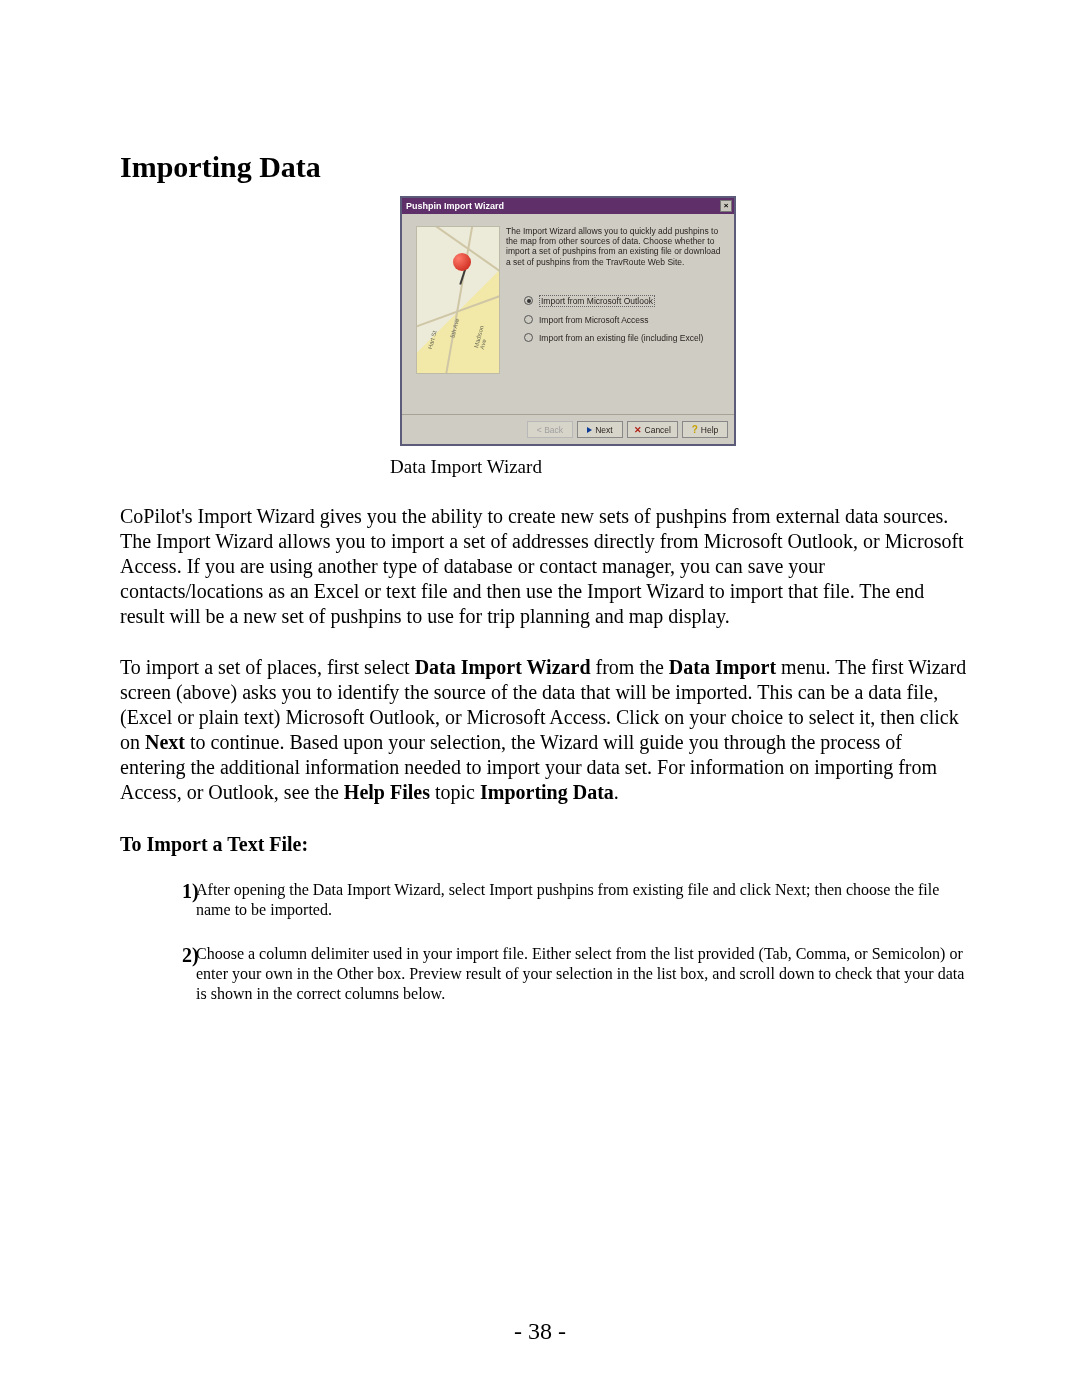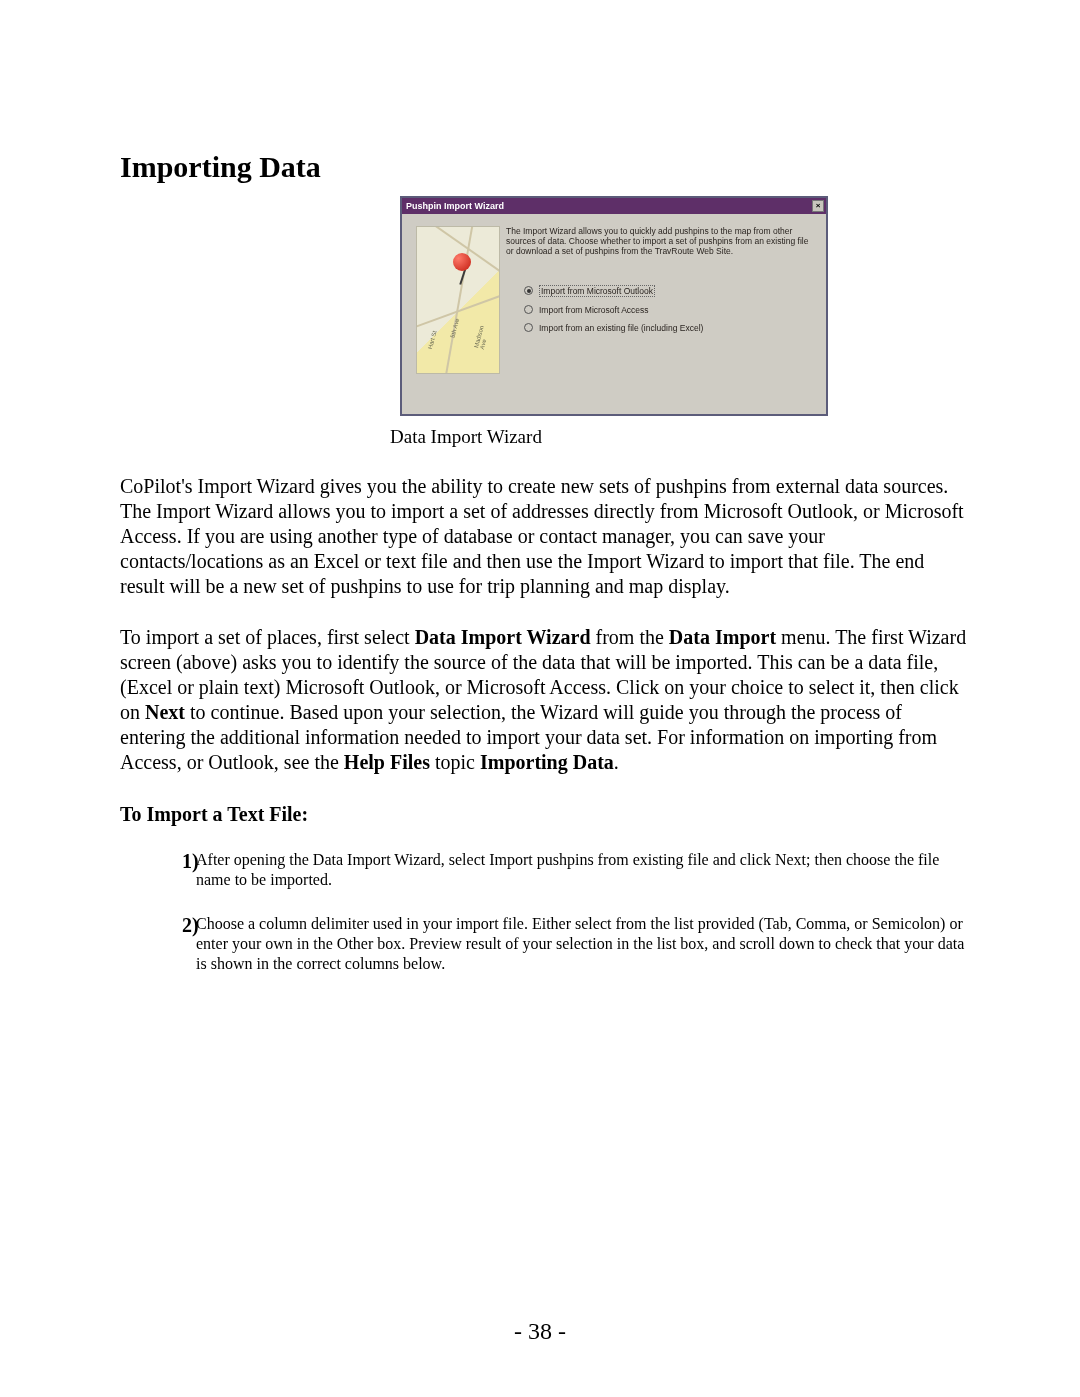--- a/index.html
+++ b/index.html
@@ -19,21 +19,21 @@
     font-weight: bold;
     margin-bottom: 12px;
   }
   .figure-wrap {
     margin-left: 280px;
     width: 380px;
   }
   .wizard {
     border: 2px solid #5c5c7a;
     background: #cfccc4;
-    width: 428px;
+    width: 336px;
     font-family: Tahoma, Arial, sans-serif;
     font-size: 9px;
     color: #2a2420;
   }
   .wizard .titlebar {
     background: #5e2f68;
     color: #fff;
     display: flex;
     align-items: center;
     justify-content: space-between;
@@ -231,20 +231,37 @@
               <span class="radio"></span>
               <span>Import from Microsoft Access</span>
             </div>
             <div class="opt">
               <span class="radio"></span>
               <span>Import from an existing file (including Excel)</span>
             </div>
           </div>
         </div>
       </div>
+      <div class="footer">
+        <div class="btn disabled">
+          <span>&lt; Back</span>
+        </div>
+        <div class="btn">
+          <span class="tri-r"></span>
+          <span>Next</span>
+        </div>
+        <div class="btn">
+          <span class="xmark">✕</span>
+          <span>Cancel</span>
+        </div>
+        <div class="btn">
+          <span class="qmark">?</span>
+          <span>Help</span>
+        </div>
+      </div>
     </div>
     <div class="caption">Data Import Wizard</div>
   </div>
 
   <p class="para">CoPilot's Import Wizard gives you the ability to create new sets of pushpins from external data sources.  The Import Wizard allows you to import a set of addresses directly from Microsoft Outlook, or Microsoft Access.  If you are using another type of database or contact manager, you can save your contacts/locations as an Excel or text file and then use the Import Wizard to import that file.  The end result will be a new set of pushpins to use for trip planning and map display.</p>
 
   <p class="para">
     <span>To import a set of places, first select </span><span class="bold">Data Import Wizard</span><span> from the </span><span class="bold">Data Import</span><span> menu.  The first Wizard screen (above) asks you to identify the source of the data that will be imported.  This can be a data file, (Excel or plain text) Microsoft Outlook, or Microsoft Access.  Click on your choice to select it, then click on </span><span class="bold">Next</span><span> to continue.  Based upon your selection, the Wizard will guide you through the process of entering the additional information needed to import your data set.  For information on importing from Access, or Outlook, see the </span><span class="bold">Help Files</span><span> topic </span><span class="bold">Importing Data</span><span>.</span>
   </p>
 

